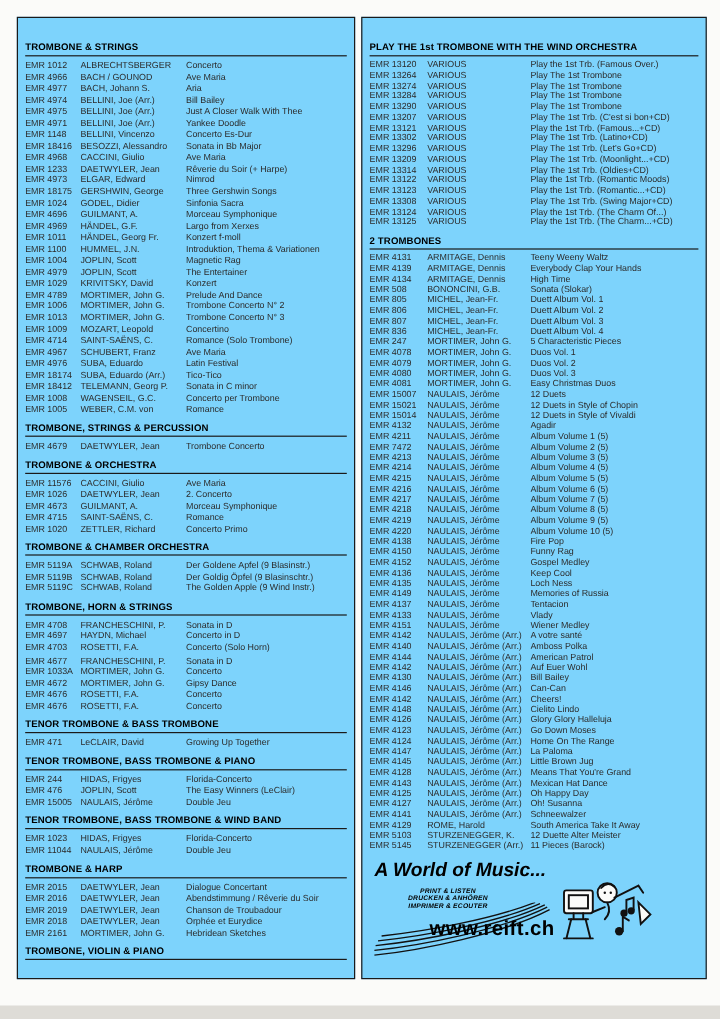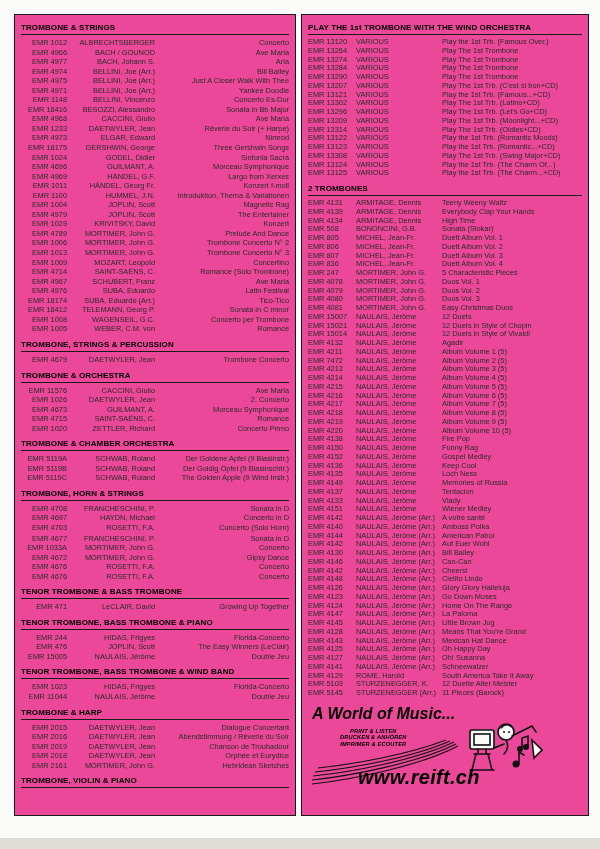--- a/index.html
+++ b/index.html
@@ -13,43 +13,43 @@
     position:absolute; left:0; top:0; width:600px; height:838px;
     background:#fbfbf9;
   }
   .bottom-edge {
     position:absolute; left:0; top:838px; width:600px; height:11px;
     background:#dedcd7;
   }
   .colbox {
     position:absolute; top:14px; height:802px;
     border:1.2px solid #1a1a1a;
-    background:#ec4899;
-    padding:3px 6px 0 6px;
+    background:#7dd3fc;
+    padding:15px 6px 0 6px;
     overflow:hidden;
   }
   .colbox.left  { left:14px;  width:282px; }
   .colbox.right { left:301px; width:288px; }
 
   .section { margin-bottom:1px; }
   .section-header {
     font-weight:bold; color:#000;
     font-size:8px; line-height:9px;
     padding:5px 0 2px 0;
     border-bottom:1px solid #1a1a1a;
     margin-bottom:3px;
     letter-spacing:.1px;
   }
   .rows { width:100%; }
   .row {
     display:grid; color:#2b2b2b;
     font-size:7.4px;
     white-space:nowrap; overflow:hidden;
   }
-  .left  .row { grid-template-columns:46px 88px 1fr; line-height:9.55px;text-align:right; }
+  .left  .row { grid-template-columns:46px 88px 1fr; line-height:9.55px; }
   .right .row { grid-template-columns:48px 86px 1fr; line-height:8.75px; }
   .cell { overflow:hidden; white-space:nowrap; }
 
   
   .logo {
     margin-top:8px;
     position:relative;
     height:86px;
   }
   .logo-title {
@@ -61,23 +61,23 @@
   .logo-mid { position:relative; height:52px; }
   .tagline {
     position:absolute; left:32px; top:6px;
     font-weight:bold; font-style:italic;
     font-size:5.6px; line-height:6.4px; color:#000;
     text-align:center; letter-spacing:.2px;
   }
   .mascot { position:absolute; left:148px; top:-4px; }
   .swoosh { position:absolute; left:2px; top:18px; }
   .logo-url {
-    position:absolute; left:50px; top:60px;
-    font-weight:bold; font-style:italic;
-    font-size:20px; color:#000;
+    position:absolute; left:50px; top:46px;
+    font-weight:bold; 
+    font-size:17px; color:#000;
     letter-spacing:.3px;
   }
 </style>
 </head>
 <body>
 
 <div class="paper">
 
   <div class="colbox left">
     <div class="sections">

